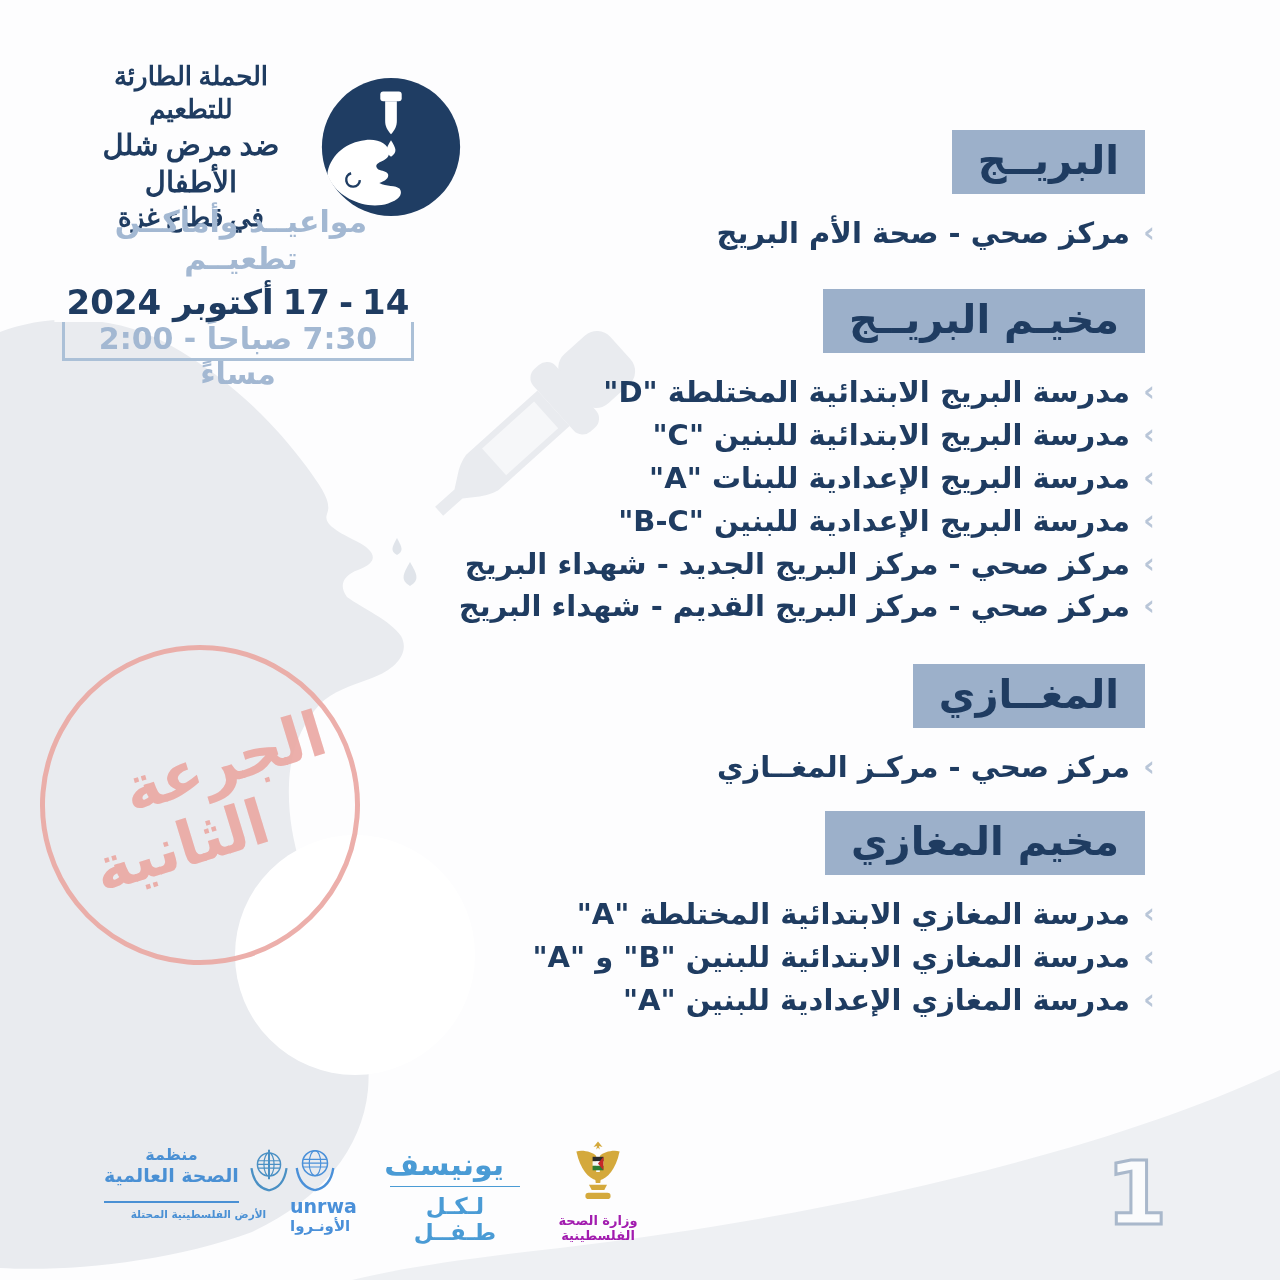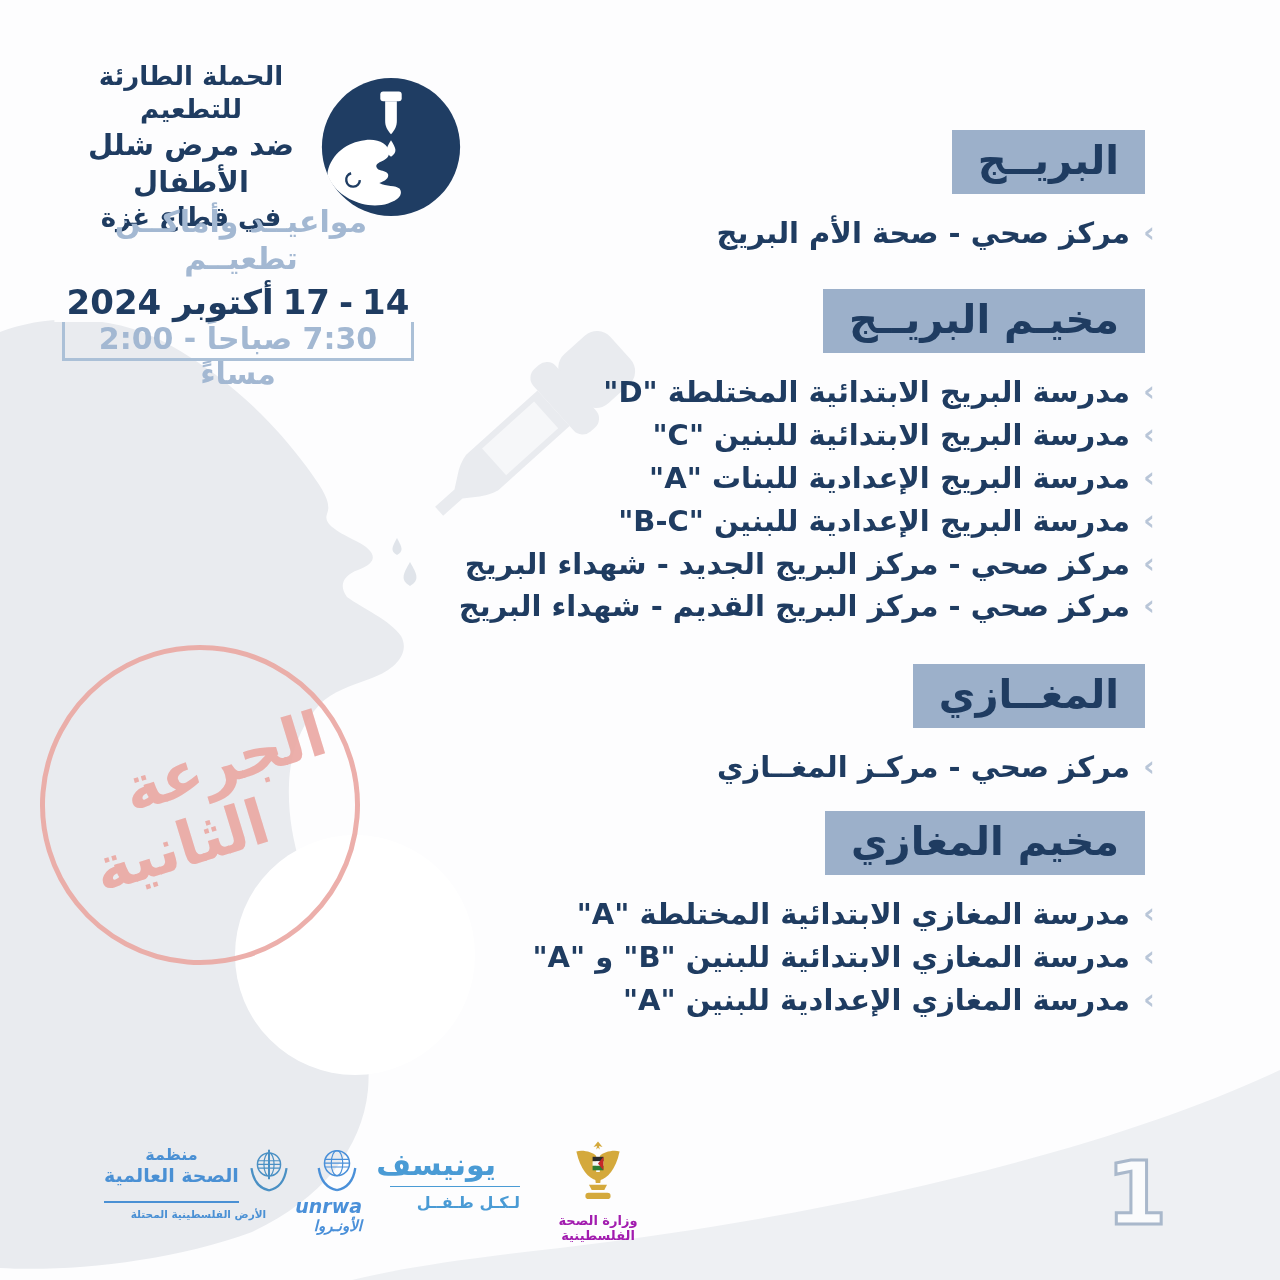--- a/index.html
+++ b/index.html
@@ -15,21 +15,21 @@
   .poster{
     position:relative;width:1280px;height:1280px;margin:0 auto;
     background:#fdfdfe;overflow:hidden;
   }
   .bg-art{position:absolute;left:0;top:0;width:1280px;height:1280px;}
   .bg-circle{position:absolute;left:235px;top:835px;width:240px;height:240px;
     border-radius:50%;background:#ffffff;}
 
   
   .campaign{position:absolute;left:72px;top:60px;width:392px;
-    display:flex;align-items:center;gap:8px;direction:rtl;}
+    display:flex;align-items:center;gap:8px;direction:rtl;font-family:Liberation Serif, serif;}
   .campaign-text{flex:1;text-align:center;color:var(--navy);line-height:1.28;}
   .campaign-text .cl1{font-size:26px;font-weight:700;}
   .campaign-text .cl2{font-size:29px;font-weight:700;}
   .campaign-text .cl3{font-size:26px;font-weight:700;}
   .campaign-logo{flex:none;width:146px;height:146px;}
 
   .sched-heading{position:absolute;left:60px;top:204px;width:362px;text-align:center;
     color:var(--lblue);font-weight:700;font-size:30px;line-height:1.22;direction:rtl;}
 
   .date-box{position:absolute;left:62px;top:305px;width:352px;height:56px;
@@ -69,30 +69,30 @@
 
   
   .logo-who{position:absolute;left:104px;top:1146px;color:var(--unblue);}
   .who-row{display:flex;align-items:flex-start;gap:6px;}
   .who-text{text-align:center;direction:rtl;}
   .who-name1{font-size:16px;font-weight:700;line-height:1.1;}
   .who-name2{font-size:19px;font-weight:700;line-height:1.2;
     border-bottom:2px solid var(--unblue);padding-bottom:15px;}
   .who-sub{font-size:10.5px;font-weight:700;margin-top:5px;text-align:center;
     direction:rtl;}
-  .logo-unrwa{position:absolute;left:290px;top:1143px;width:72px;text-align:right;
-    color:#4a90d9;font-style:italic;}
+  .logo-unrwa{position:absolute;left:290px;top:1143px;width:72px;text-align:left;
+    color:#4a90d9;}
   .unrwa-latin{font-size:19px;font-weight:700;letter-spacing:0;line-height:1;}
   .unrwa-ar{font-size:15px;font-weight:700;direction:rtl;margin-top:1px;}
   .logo-unicef{position:absolute;left:390px;top:1150px;width:130px;color:#4a9bd5;
     direction:rtl;}
-  .unicef-row{display:flex;align-items:center;gap:24px;}
+  .unicef-row{display:flex;align-items:center;gap:16px;}
   .unicef-name{font-size:30px;font-weight:700;line-height:1;}
   .unicef-line{border-bottom:1.5px solid #4a9bd5;margin:6px 0 6px;}
-  .unicef-tag{font-size:16px;font-weight:700;text-align:right;}
+  .unicef-tag{font-size:23px;font-weight:700;text-align:center;}
   .logo-moh{position:absolute;left:538px;top:1140px;width:120px;text-align:center;}
   .moh-name{font-size:13px;color:#a21caf;font-weight:700;margin-top:3px;direction:rtl;}
 
   .page-num{position:absolute;left:1106px;top:1150px;font-size:88px;font-weight:700;
     color:#fafbfc;-webkit-text-stroke:3px #a9b8cb;line-height:1;}
 </style>
 </head>
 <body>
 
 <div class="poster">

